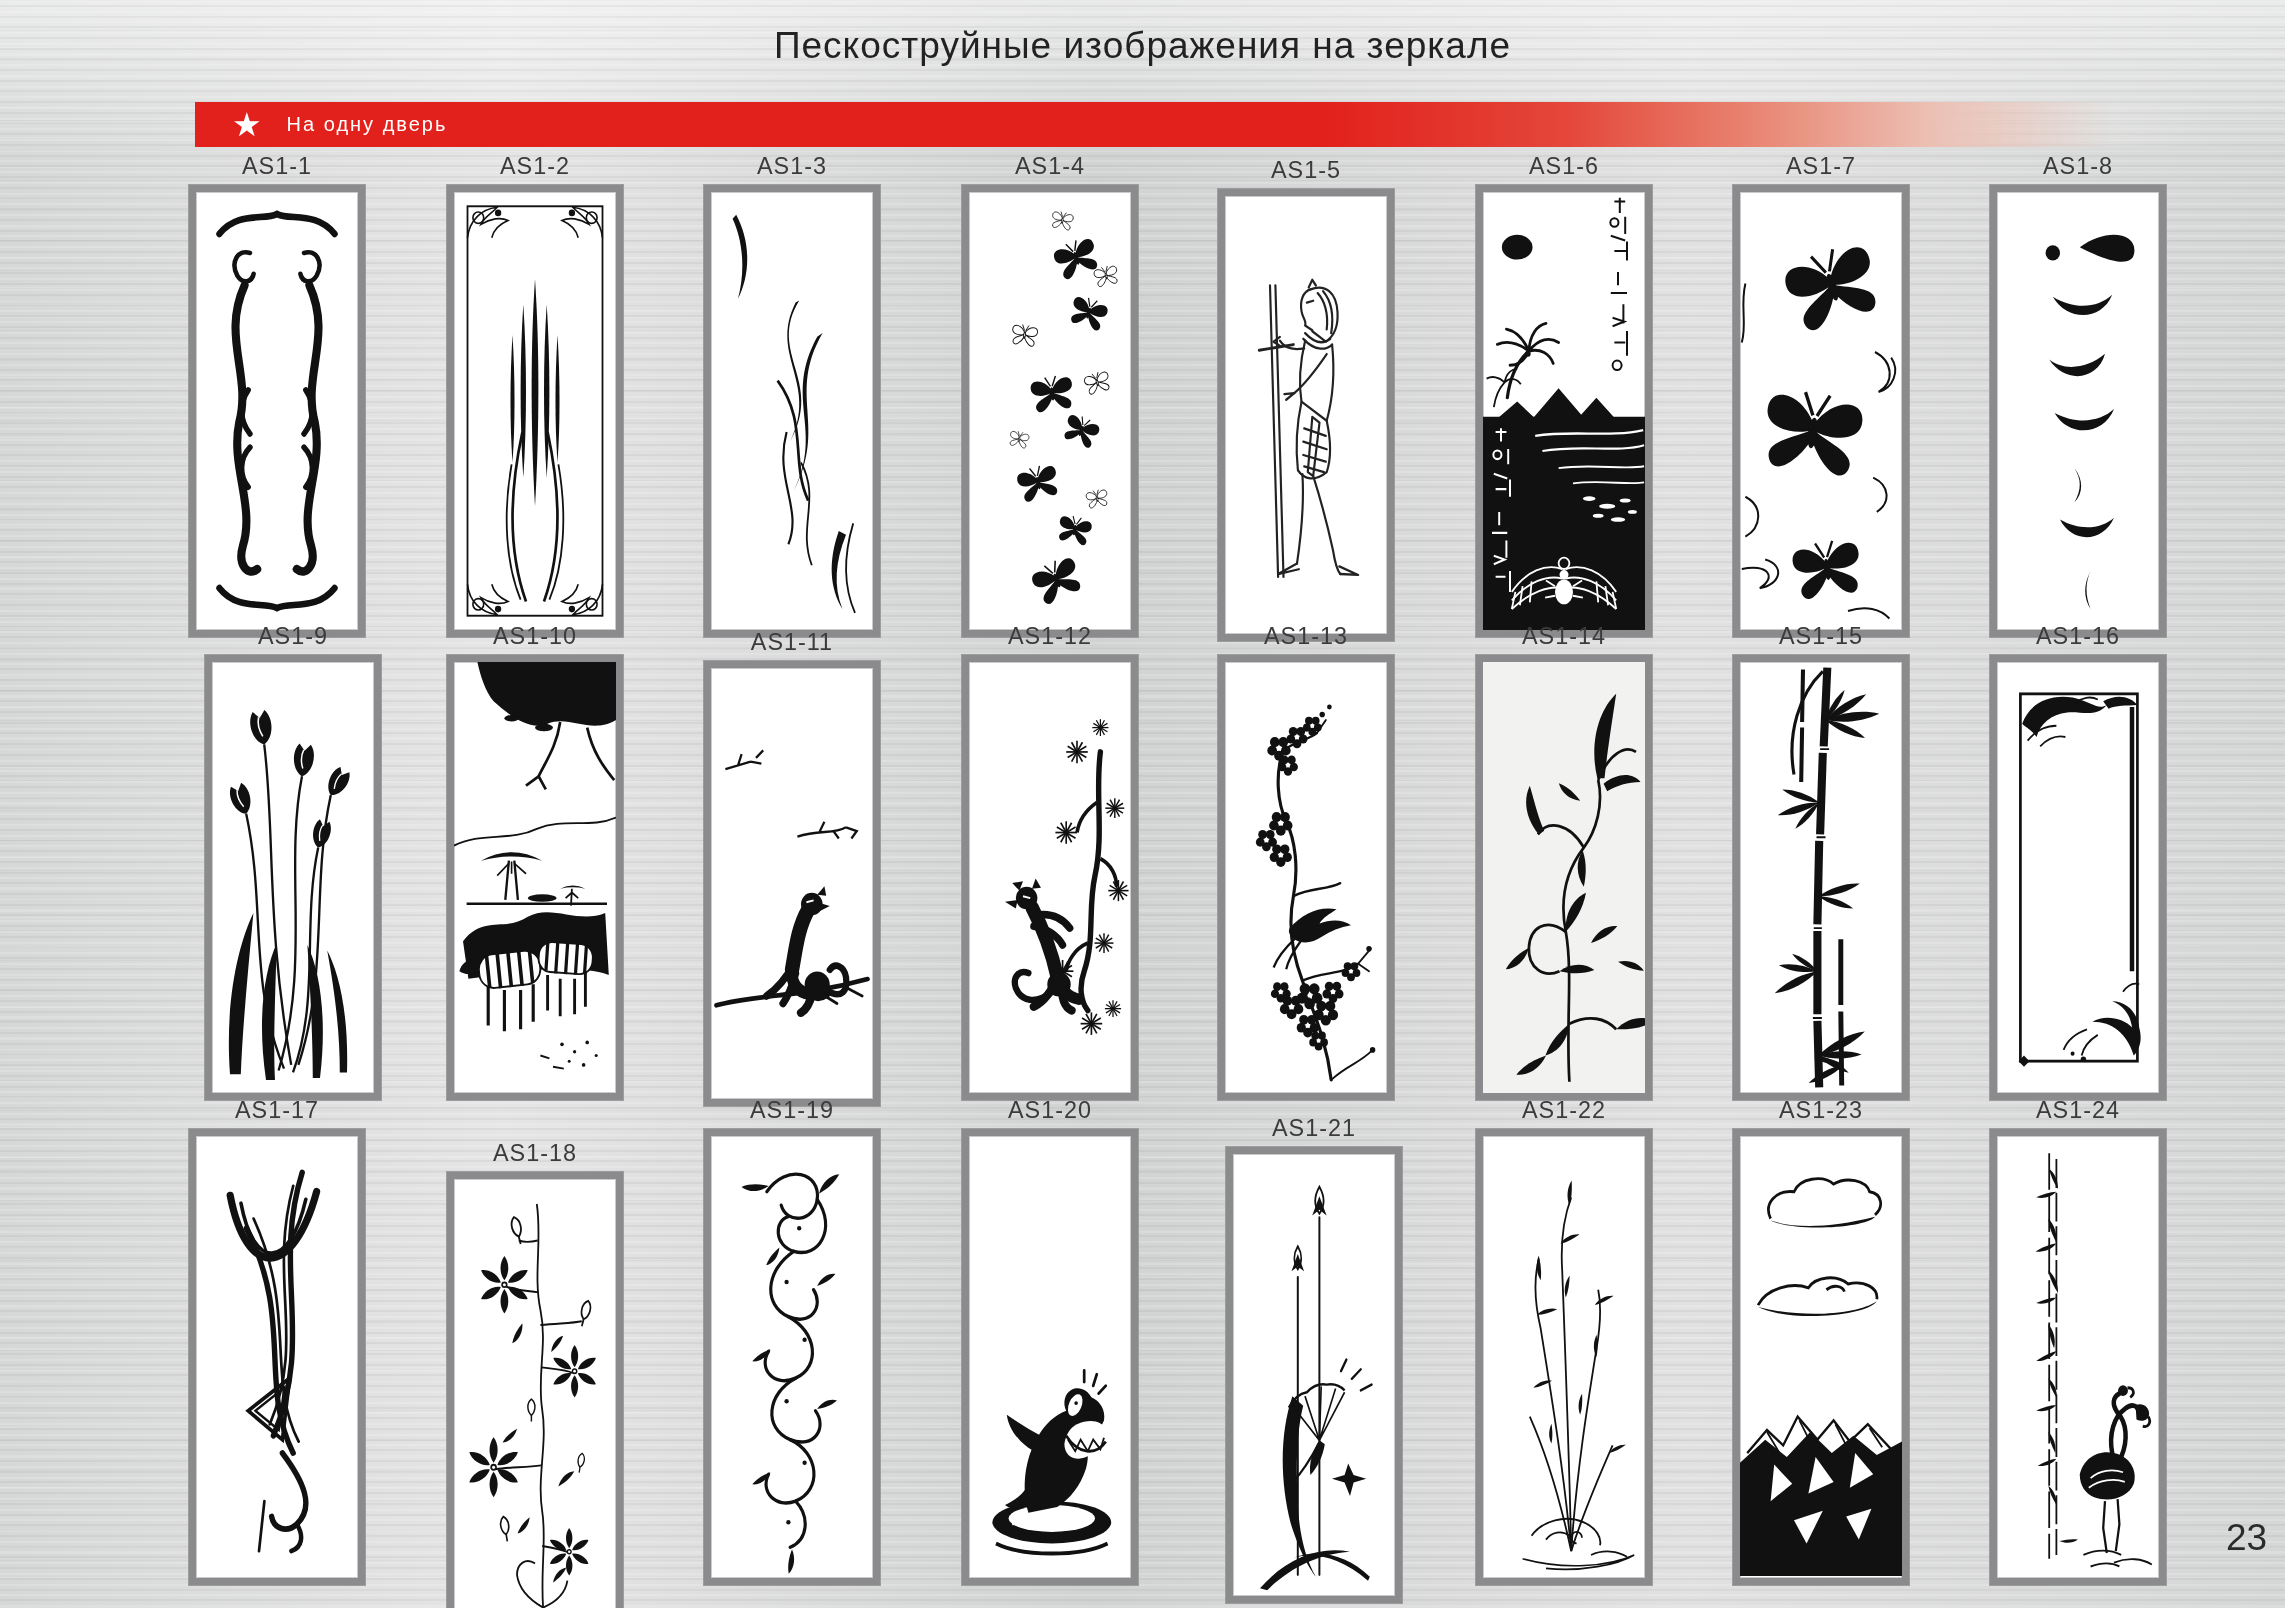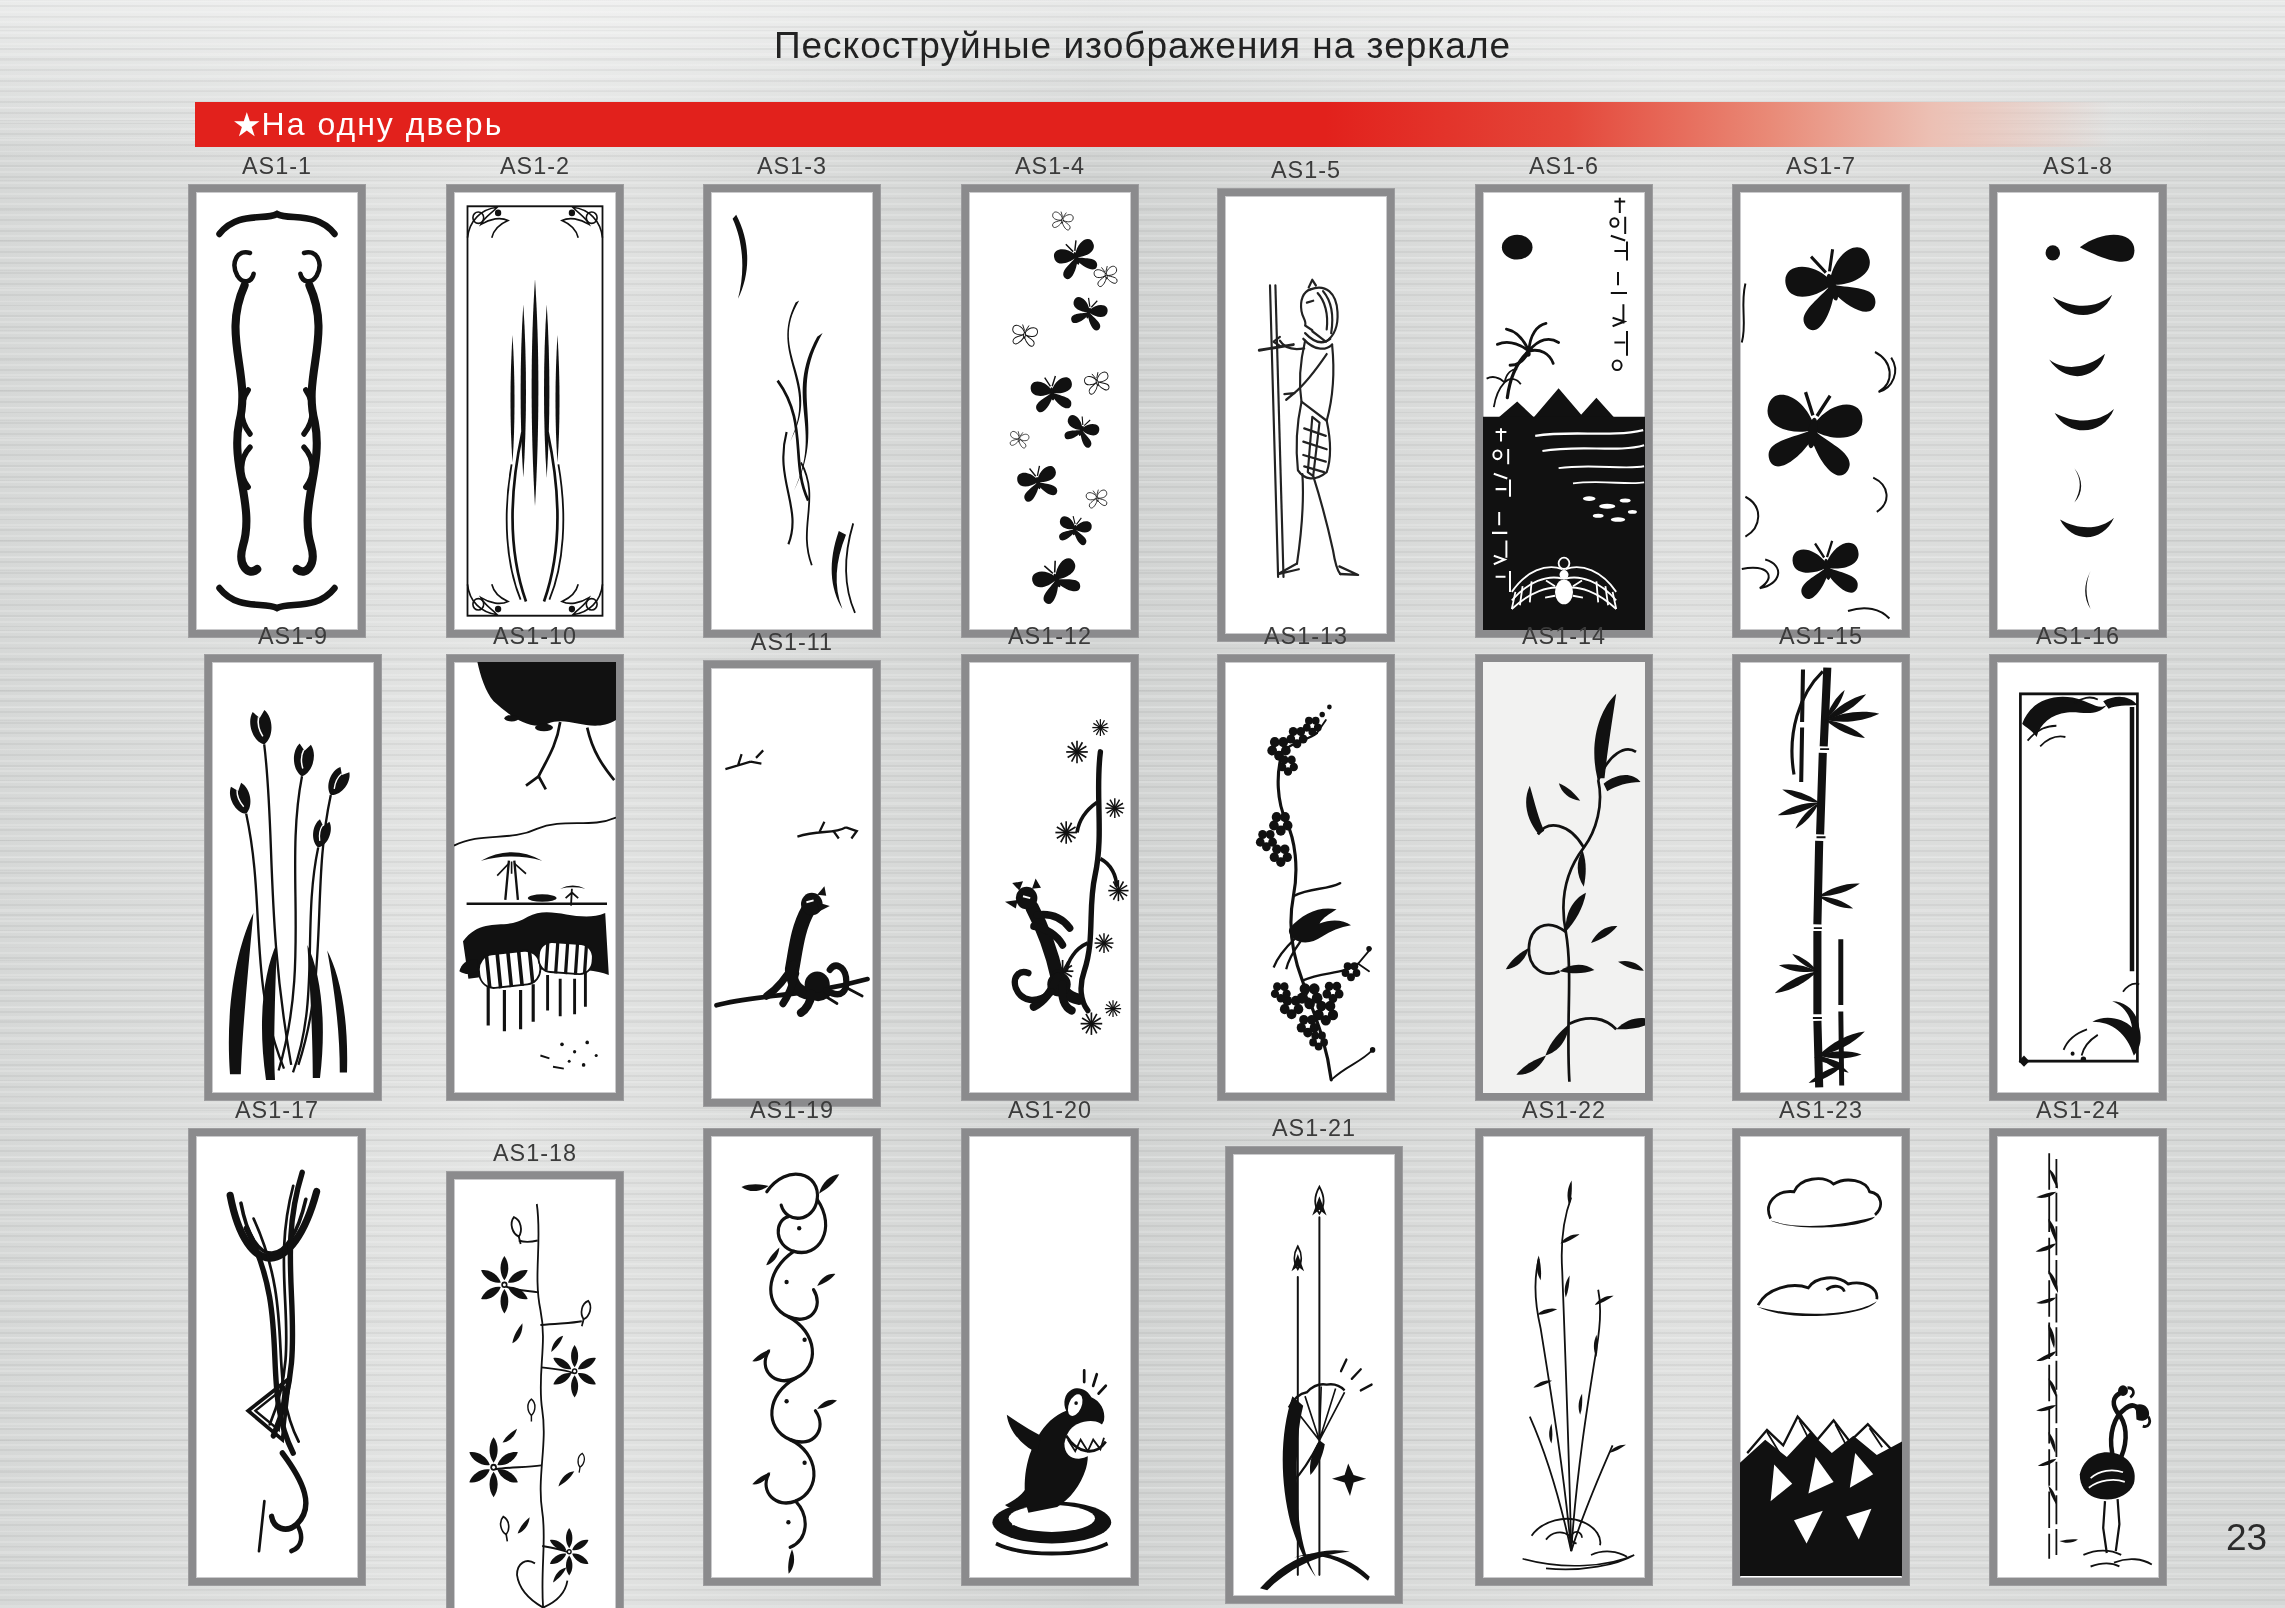--- a/index.html
+++ b/index.html
@@ -19,21 +19,21 @@
   .title{
     position:absolute;top:25px;left:0;width:100%;text-align:center;
     font-size:37px;color:#222;letter-spacing:1px;
   }
   .banner{
     position:absolute;left:195px;top:102px;width:2019px;height:45px;
     display:flex;align-items:center;color:#fff;
     background:linear-gradient(90deg,#e2211c 0%,#e2211c 56%,#e4473a 68%,#e98a77 78%,#ecc0b4 86%,rgba(235,234,232,.2) 95%,rgba(235,234,232,0) 100%);
   }
   .banner .star{font-size:33px;margin-left:37px;line-height:1}
-  .banner .blabel{font-size:32px;letter-spacing:2px}
+  .banner .blabel{font-size:20px;margin-left:25px;letter-spacing:2px}
   .cell{position:absolute;width:176px}
   .plabel{height:33px;line-height:29px;text-align:center;font-size:23.4px;color:#3b3b3b;letter-spacing:1px}
   .pframe{
     box-sizing:border-box;width:176px;background:#fff;
     border:7.8px solid #8b8b8d;box-shadow:0 0 0 1px #9d9d9f, inset 0 0 0 1px #cacacc;
   }
   .pframe svg{display:block;width:100%;height:100%}
   .pagenum{position:absolute;left:2226px;top:1517px;font-size:37px;color:#2b2b2b}
 </style>
 </head>

